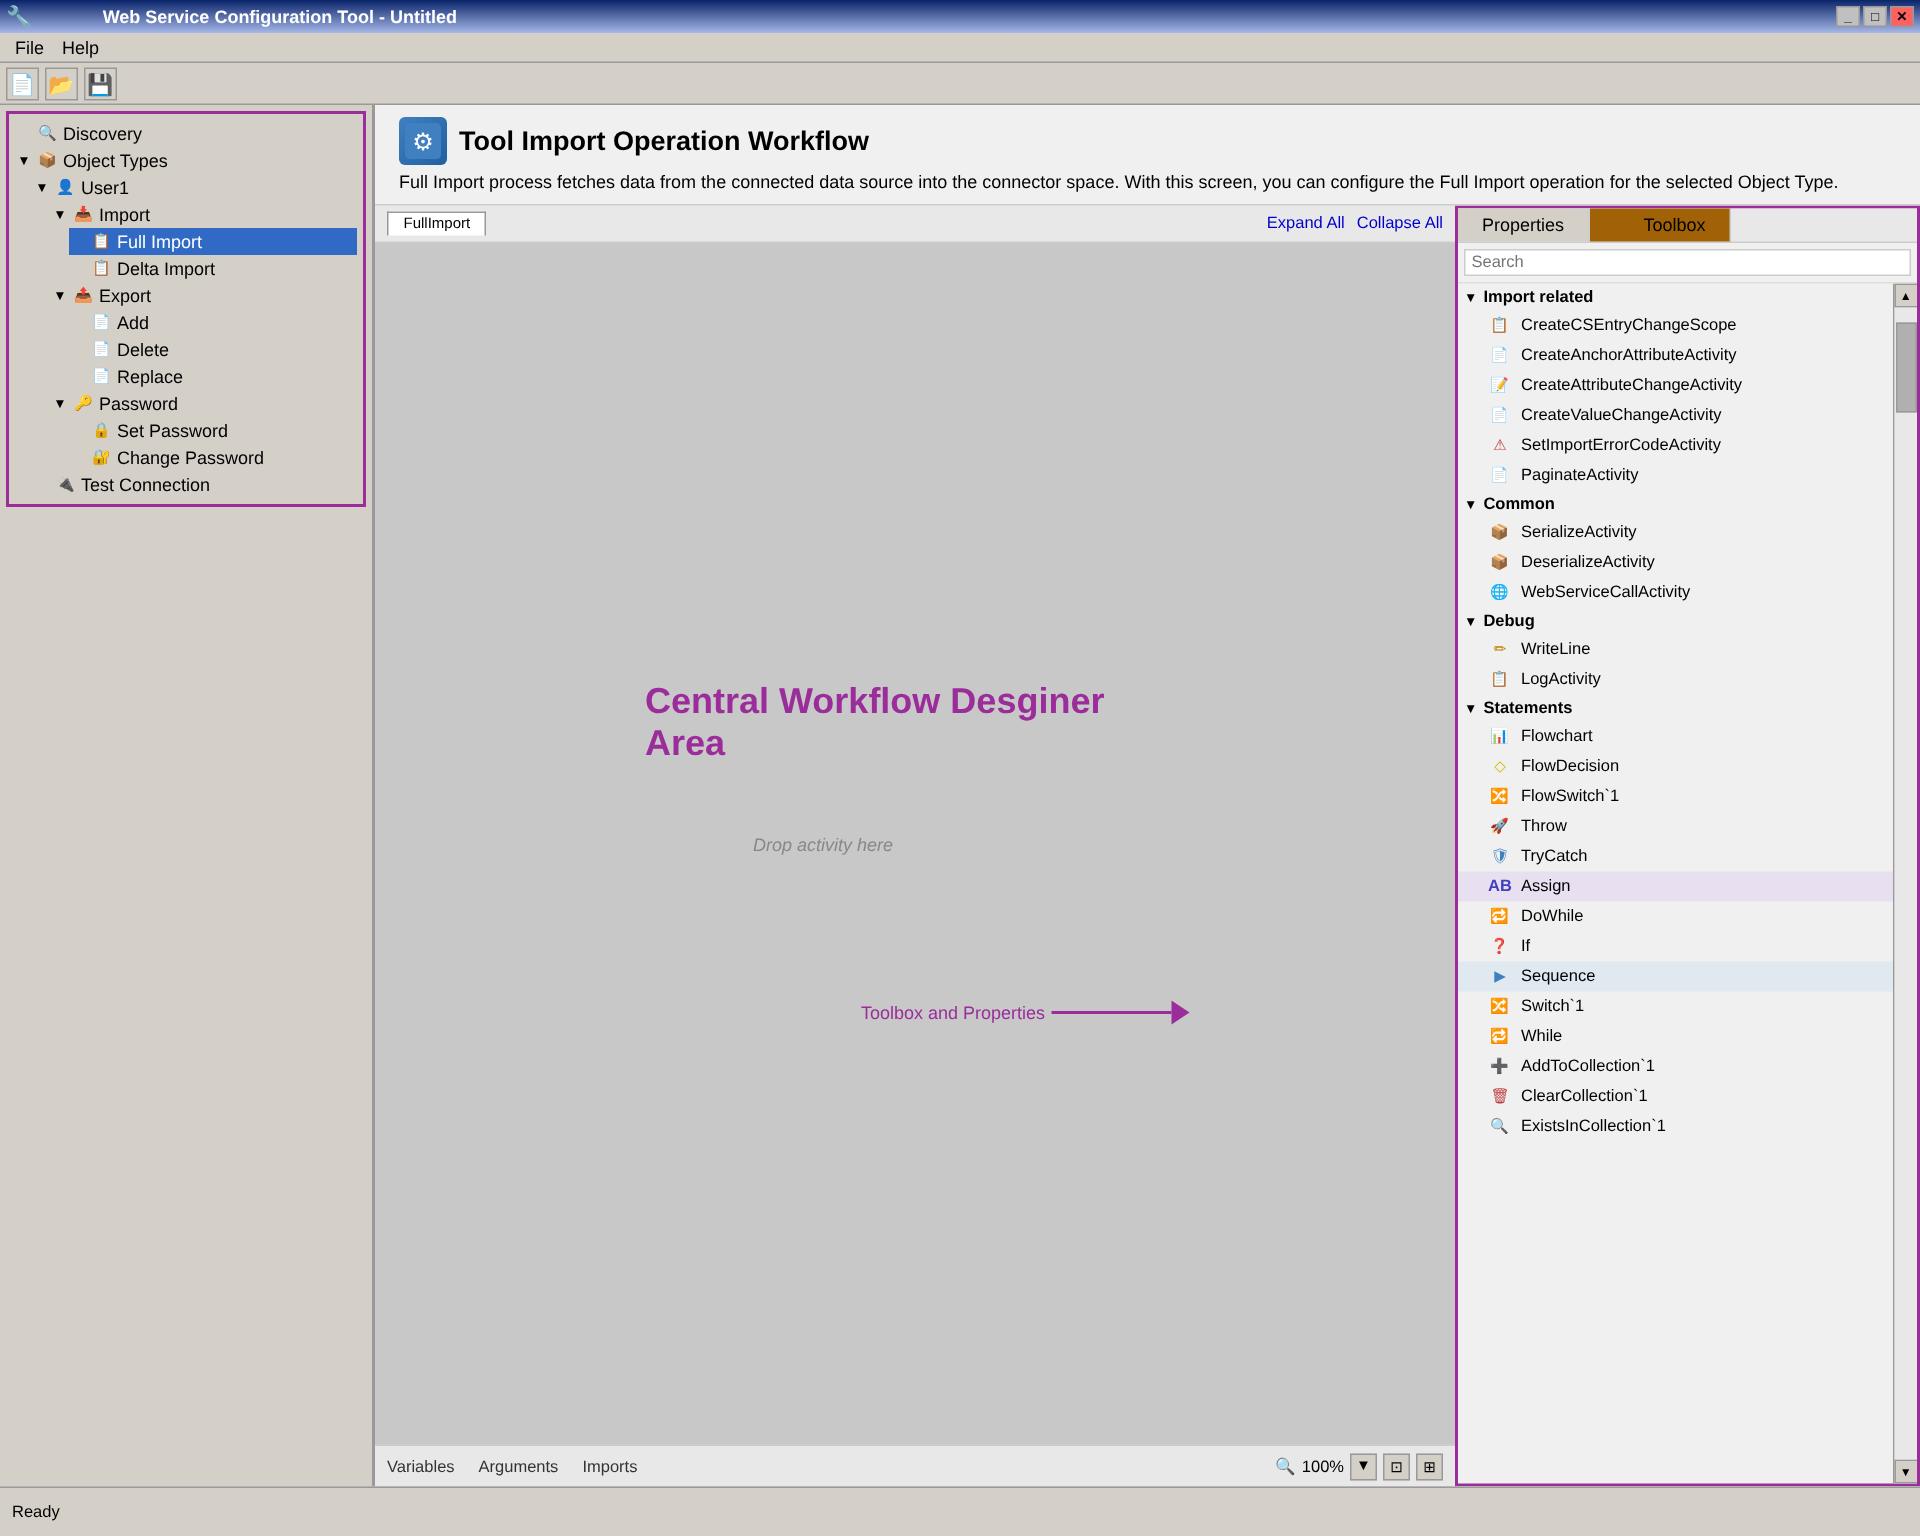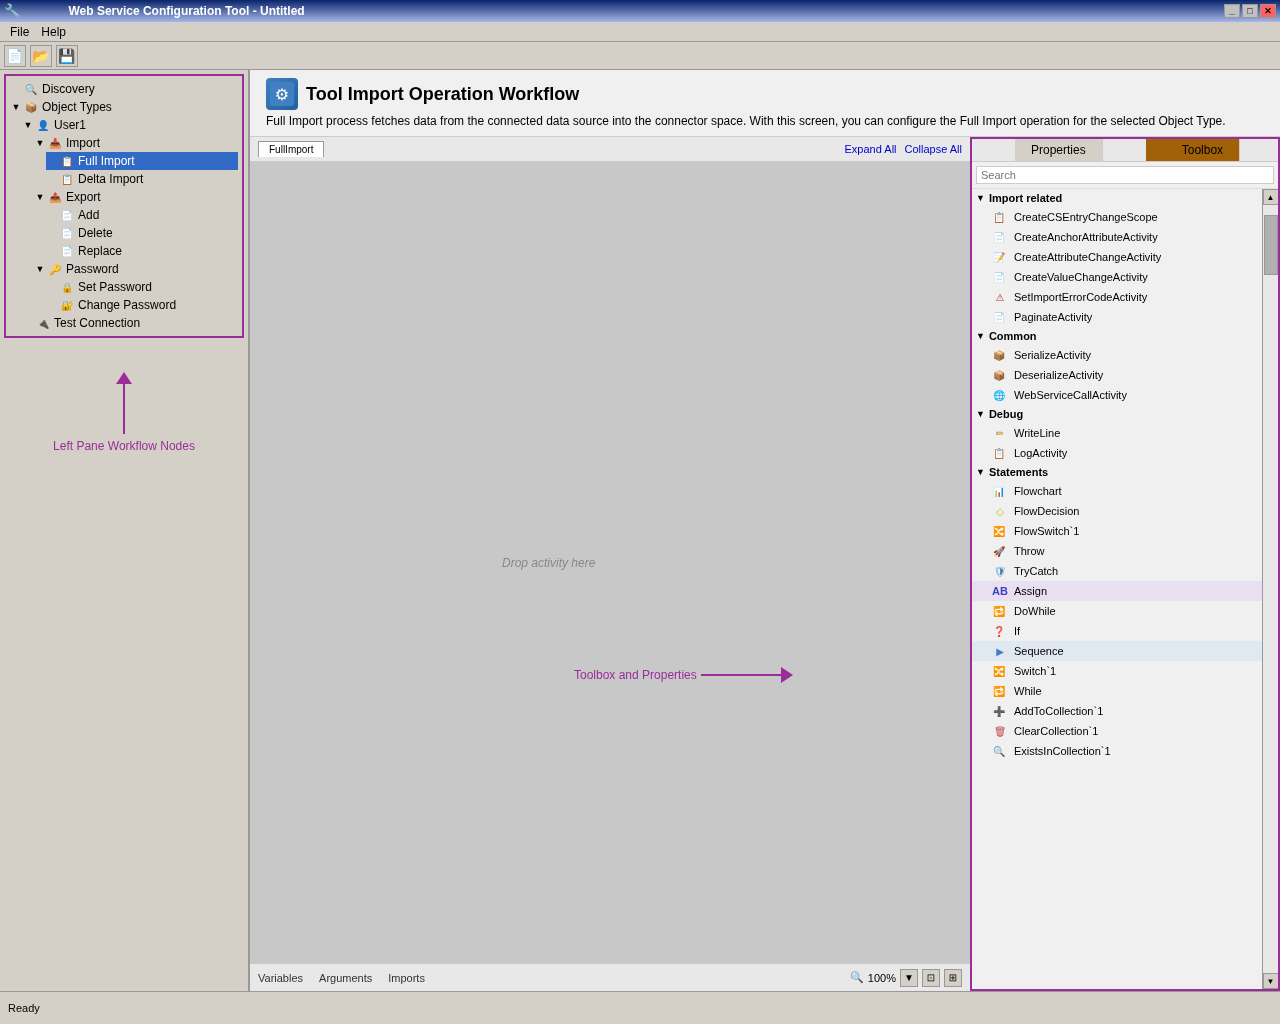--- a/index.html
+++ b/index.html
@@ -67,21 +67,21 @@
     .arrow-right { display: flex; align-items: center; }
     .arrow-right-line { width: 80px; height: 2px; background: #9b2d9b; }
     .arrow-right-head { width: 0; height: 0; border-top: 8px solid transparent; border-bottom: 8px solid transparent; border-left: 12px solid #9b2d9b; }
 
     
     #bottom-toolbar { background: #e8e8e8; border-top: 1px solid #ccc; height: 28px; display: flex; align-items: center; padding: 0 8px; gap: 16px; }
     .bottom-tab { font-size: 11px; cursor: pointer; color: #333; }
     .zoom-area { margin-left: auto; display: flex; align-items: center; gap: 4px; font-size: 11px; }
     .zoom-btn { width: 18px; height: 18px; background: #d4d0c8; border: 1px solid #999; display: flex; align-items: center; justify-content: center; cursor: pointer; font-size: 10px; }
     #panel-tabs { display: flex; border-bottom: 1px solid #ccc; background: #e8e8e8; }
-    .panel-tab { padding: 4px 16px; font-size: 12px; cursor: pointer; border-right: 1px solid #ccc; background: #d4d0c8; margin-left: 43px; }
+    .panel-tab { padding: 4px 16px; font-size: 12px; cursor: pointer; border-right: 1px solid #ccc; background: #d4d0c8; }
     .panel-tab.active { background: #a16207; padding-left: 36px; }
     #search-box { padding: 4px; border-bottom: 1px solid #ddd; }
     #search-box input { width: 100%; padding: 2px 4px; border: 1px solid #ccc; font-size: 11px; }
     #toolbox-list { flex: 1; overflow-y: auto; padding: 0; }
     .toolbox-group { }
     .group-header { display: flex; align-items: center; padding: 3px 4px; font-size: 11px; font-weight: bold; cursor: pointer; background: #f0f0f0; }
     .group-expand { margin-right: 4px; font-size: 9px; }
     .toolbox-item { display: flex; align-items: center; padding: 2px 8px 2px 20px; font-size: 11px; cursor: grab; }
     .item-icon { width: 16px; height: 16px; margin-right: 6px; display: inline-flex; align-items: center; justify-content: center; font-size: 10px; flex-shrink: 0; }
 
@@ -202,27 +202,20 @@
           <span class="tree-icon" style="color:#40a040;">🔐</span>
           <span>Change Password</span>
         </div>
         <div class="tree-item indent1">
           <span class="expand-icon"></span>
           <span class="tree-icon" style="color:#4080c0;">🔌</span>
           <span>Test Connection</span>
         </div>
       </div>
 
-      <div id="left-pane-annotation">
-        <div class="annotation-arrow-up">
-          <div class="arrow-head-up"></div>
-          <div class="arrow-line"></div>
-        </div>
-        <span class="annotation-text">Left Pane Workflow Nodes</span>
-      </div>
     </div>
 
     <div id="right-area">
 
       <div id="workflow-header">
         <div id="workflow-title">
           <div class="title-icon">
             <svg width="28" height="28" viewBox="0 0 28 28">
               <rect x="2" y="2" width="24" height="24" rx="3" fill="#4080c0"></rect>
               <text x="14" y="20" text-anchor="middle" fill="white" font-size="16">⚙</text>
@@ -239,20 +232,21 @@
           <div id="designer-toolbar">
             <div class="tab-area">
               <div class="workflow-tab active">FullImport</div>
             </div>
             <div class="designer-actions">
               <span>Expand All</span>
               <span>Collapse All</span>
             </div>
           </div>
           <div id="designer-canvas">
+            <span class="central-text">Central Workflow Desginer Area</span>
             <span class="drop-text">Drop activity here</span>
 
             <div class="toolbox-annotation">
               <span class="toolbox-label">Toolbox and Properties</span>
               <div class="arrow-right">
                 <div class="arrow-right-line"></div>
                 <div class="arrow-right-head"></div>
               </div>
             </div>
           </div>

